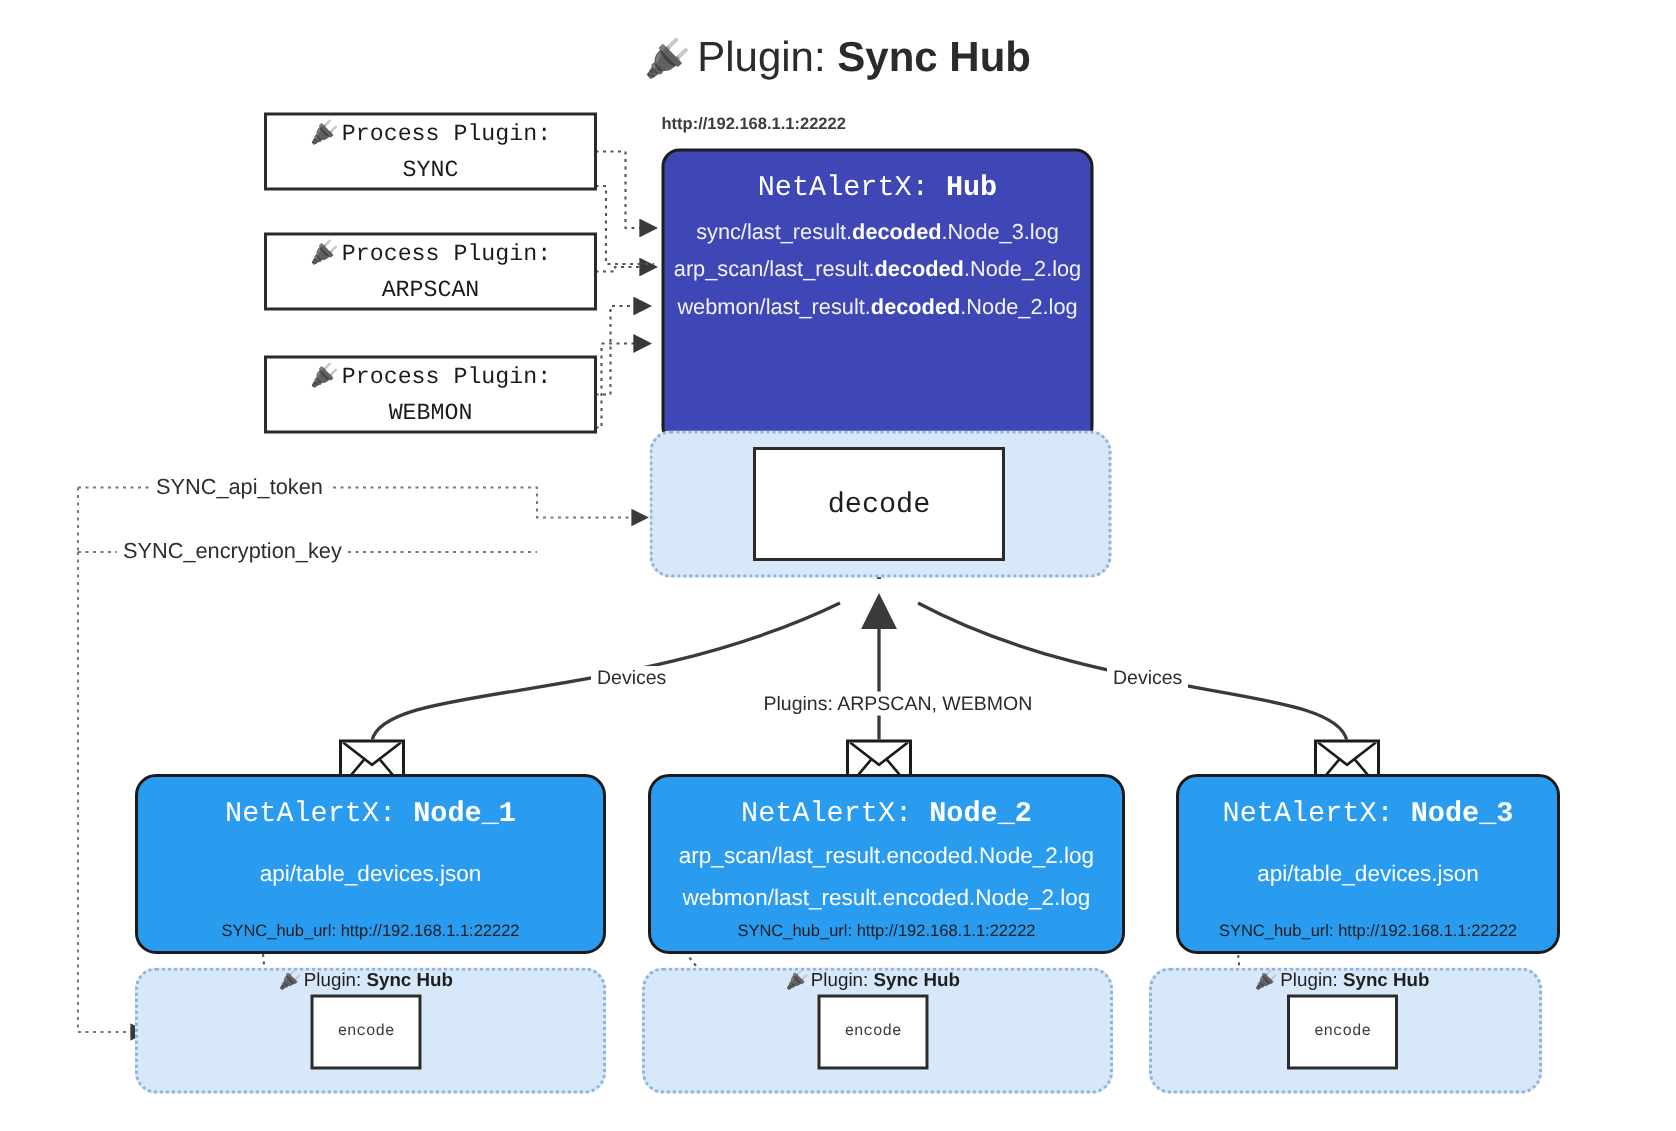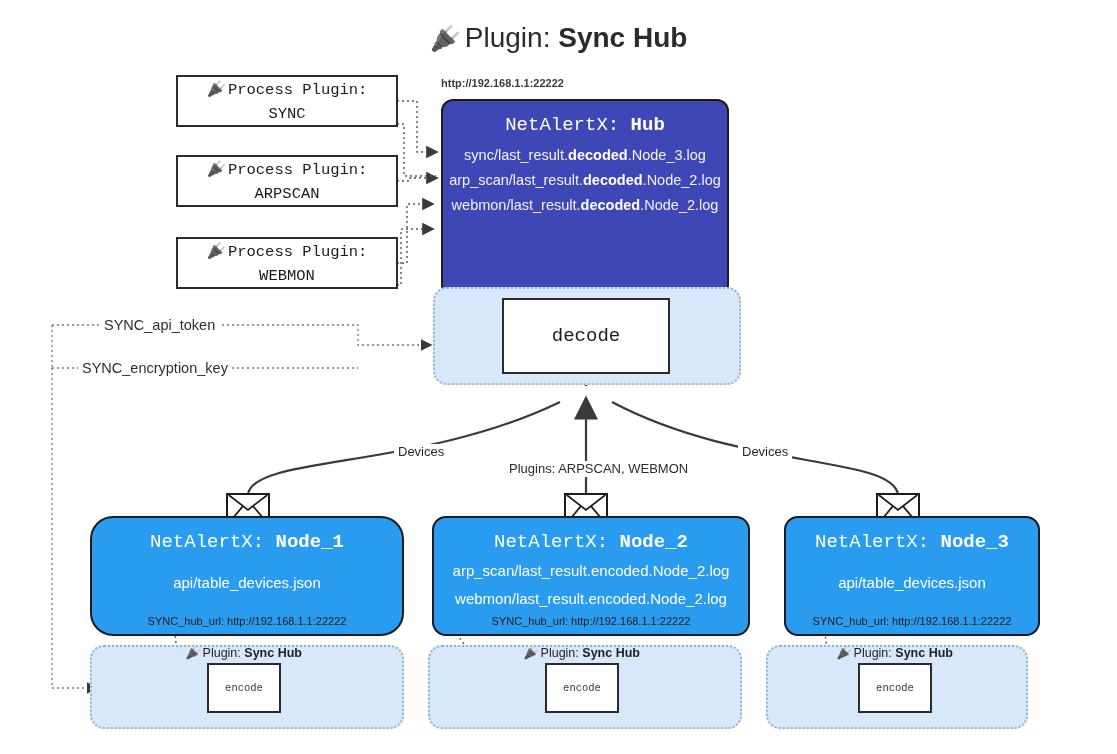--- a/index.html
+++ b/index.html
@@ -229,21 +229,21 @@
         <path d="M0,32 L16,13 M44,32 L28,13" stroke="#1b1b1b" stroke-width="2" fill="none"></path>
       </svg>
   </div>
   <div class="envelope" style="left:876px;top:493px;">
     <svg width="100%" height="100%" viewBox="0 0 44 32">
         <path d="M0,0 L22,17 L44,0" stroke="#1b1b1b" stroke-width="2" fill="none"></path>
         <path d="M0,32 L16,13 M44,32 L28,13" stroke="#1b1b1b" stroke-width="2" fill="none"></path>
       </svg>
   </div>
 
-  <div class="node" style="left:90px;top:516px;width:314px;height:120px;border-radius:23px;">
+  <div class="node" style="left:90px;top:516px;width:314px;height:120px;">
     <div class="node-title">
       <span>NetAlertX:</span>
       <b>Node_1</b>
     </div>
     <div class="node-line" style="margin-top:12px;">api/table_devices.json</div>
     <div class="node-foot">SYNC_hub_url: http://192.168.1.1:22222</div>
   </div>
 
   <div class="node" style="left:432px;top:516px;width:318px;height:120px;">
     <div class="node-title">

